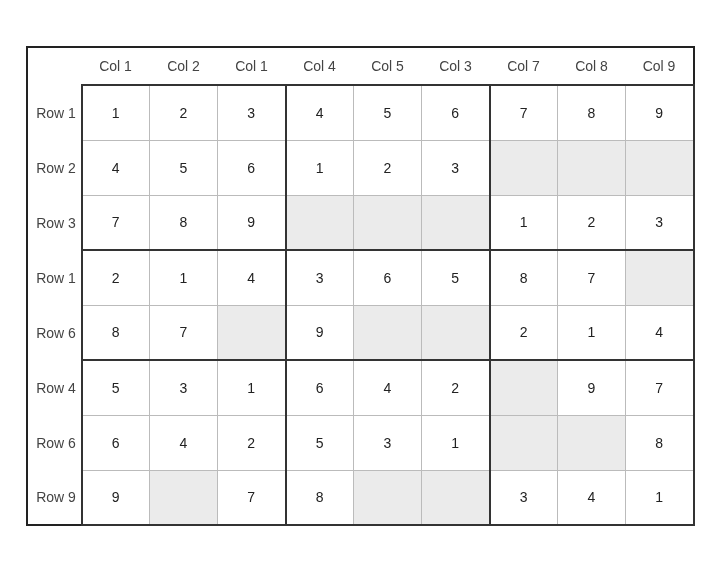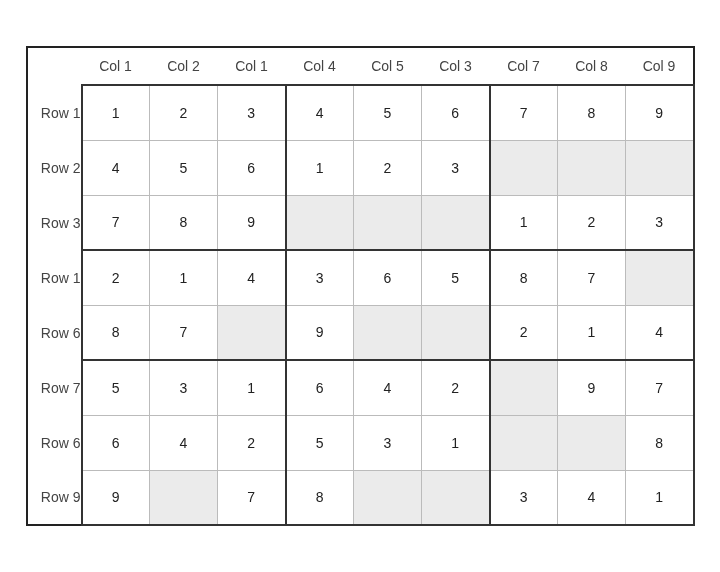--- a/index.html
+++ b/index.html
@@ -36,21 +36,21 @@
       background: #fff;
       border: none;
     }
     
     td.row-label {
       width: 55px;
       font-weight: normal;
       color: #444;
       background: #fff;
       border: none;
-      text-align: right;
+      text-align: center;
       padding-left: 4px;
     }
     th.row-label-header {
       width: 55px;
     }
 
     
     td.gray {
       background-color: #ebebeb;
     }
@@ -155,21 +155,21 @@
           <td class="data-cell box-bottom">7</td>
           <td class="data-cell gray box-right box-bottom"></td>
           <td class="data-cell box-left box-bottom">9</td>
           <td class="data-cell gray box-bottom"></td>
           <td class="data-cell gray box-right box-bottom"></td>
           <td class="data-cell box-left box-bottom">2</td>
           <td class="data-cell box-bottom">1</td>
           <td class="data-cell box-right box-bottom">4</td>
         </tr>
         <tr class="box-top">
-          <td class="row-label">Row 7</td>
+          <td class="row-label">Row 4</td>
           <td class="data-cell box-left box-top">5</td>
           <td class="data-cell box-top">3</td>
           <td class="data-cell box-right box-top">1</td>
           <td class="data-cell box-left box-top">6</td>
           <td class="data-cell box-top">4</td>
           <td class="data-cell box-right box-top">2</td>
           <td class="data-cell gray box-left box-top"></td>
           <td class="data-cell box-top">9</td>
           <td class="data-cell box-right box-top">7</td>
         </tr>

